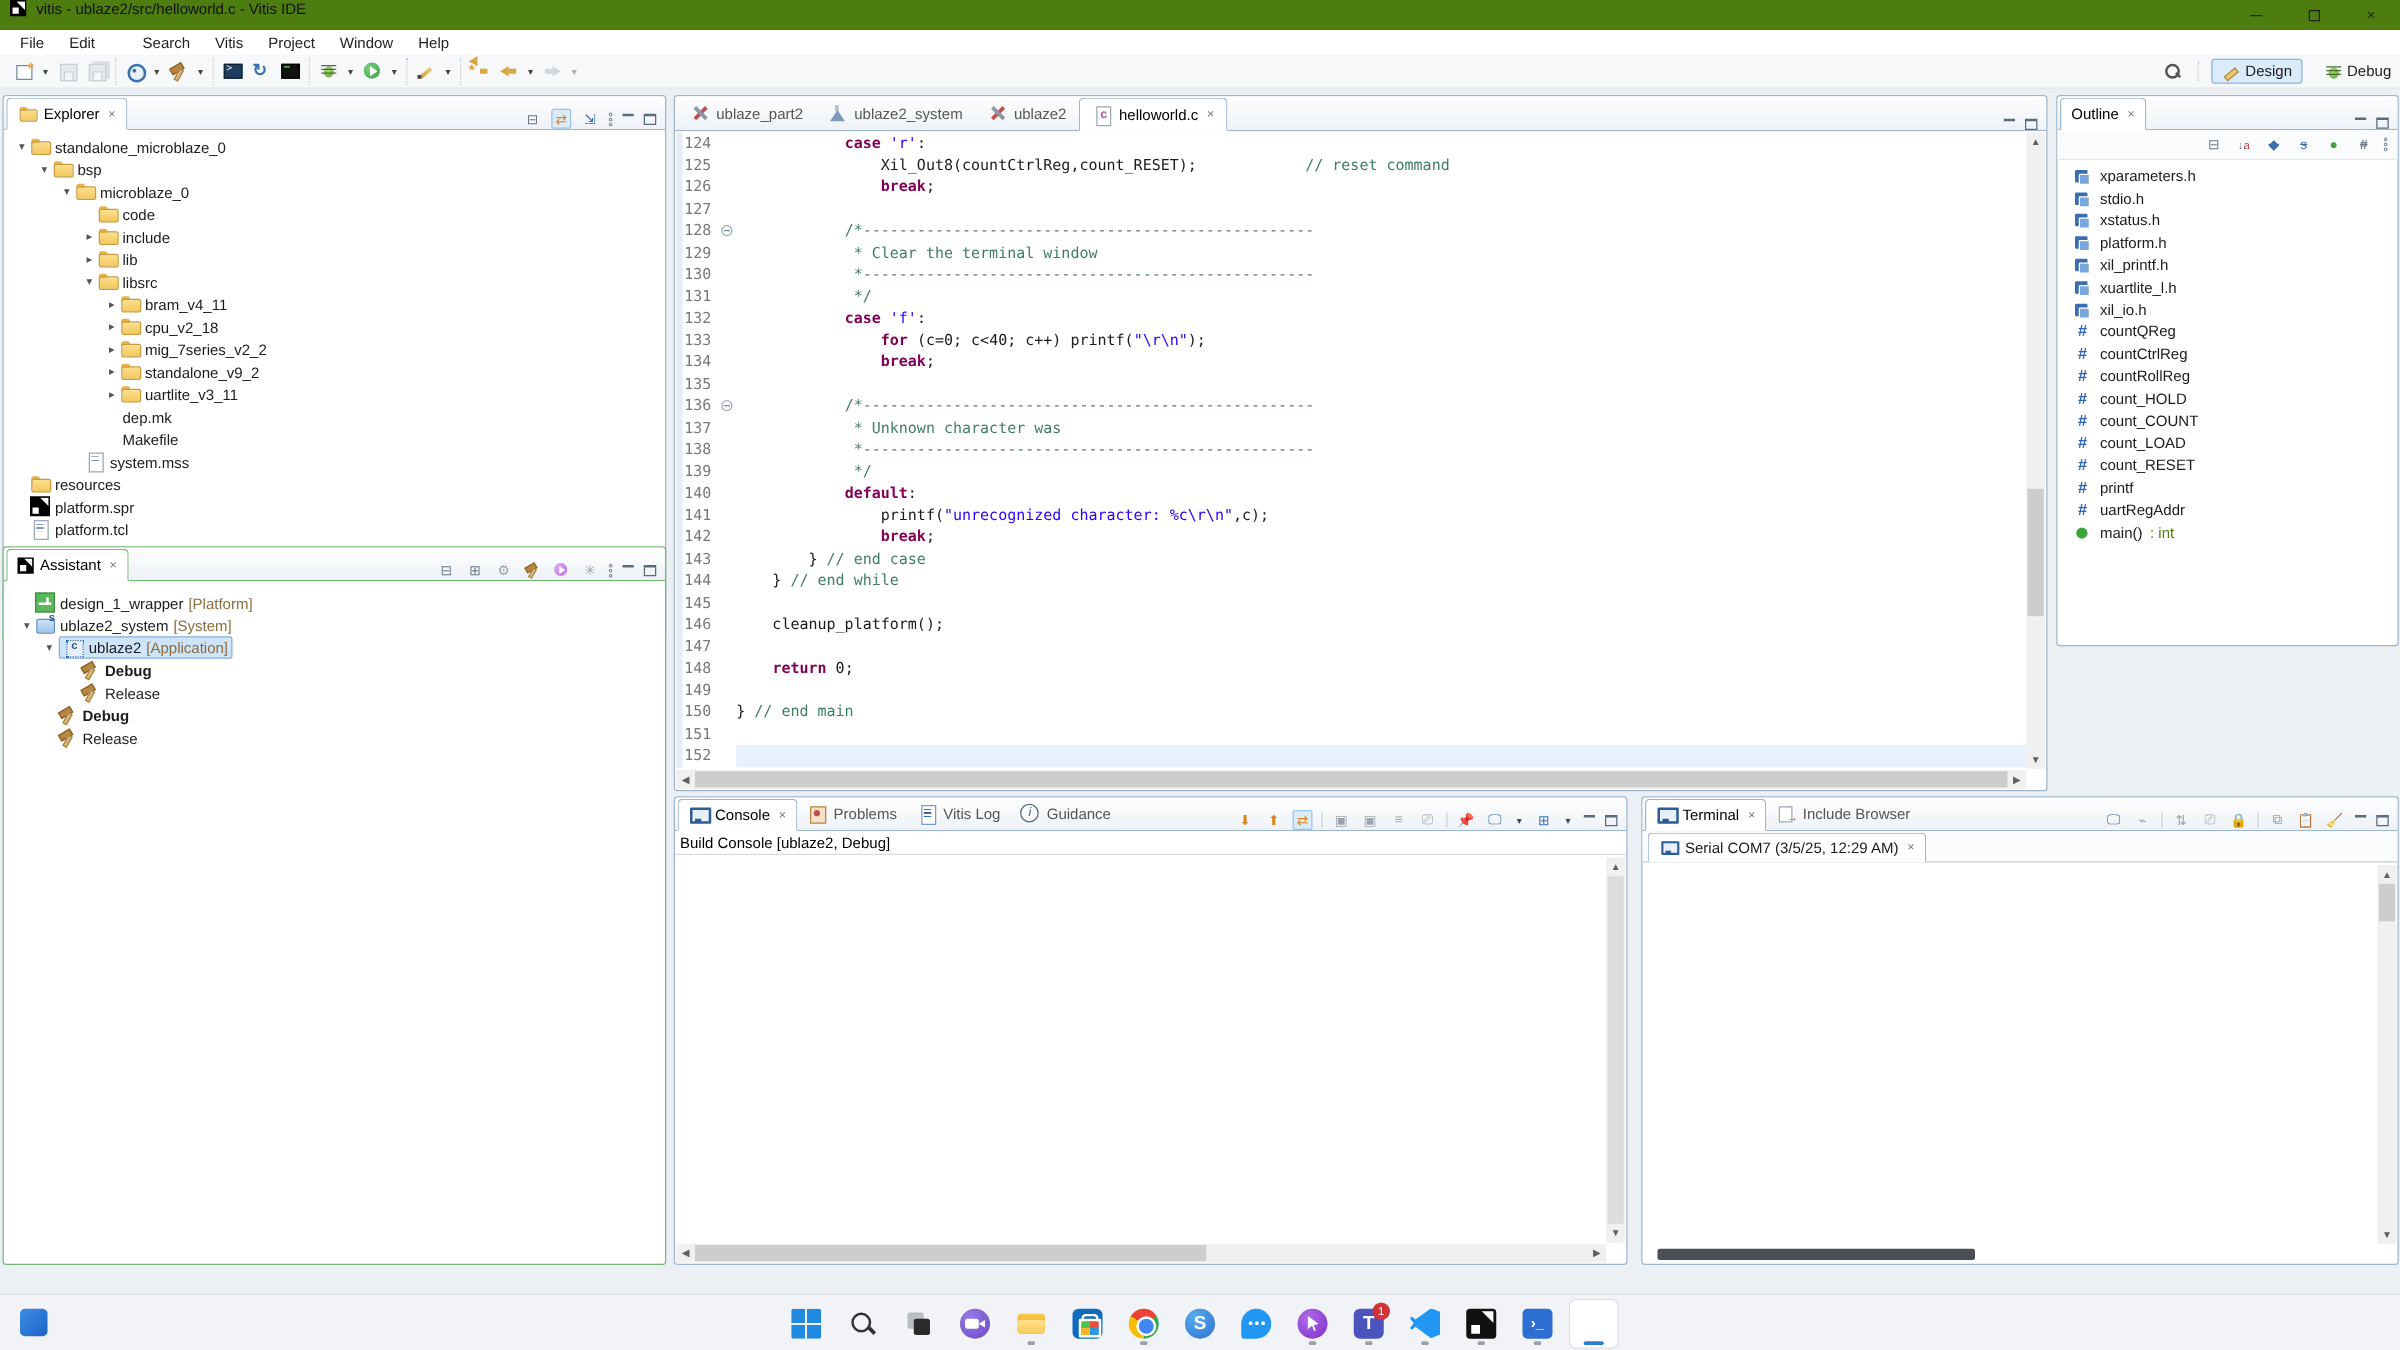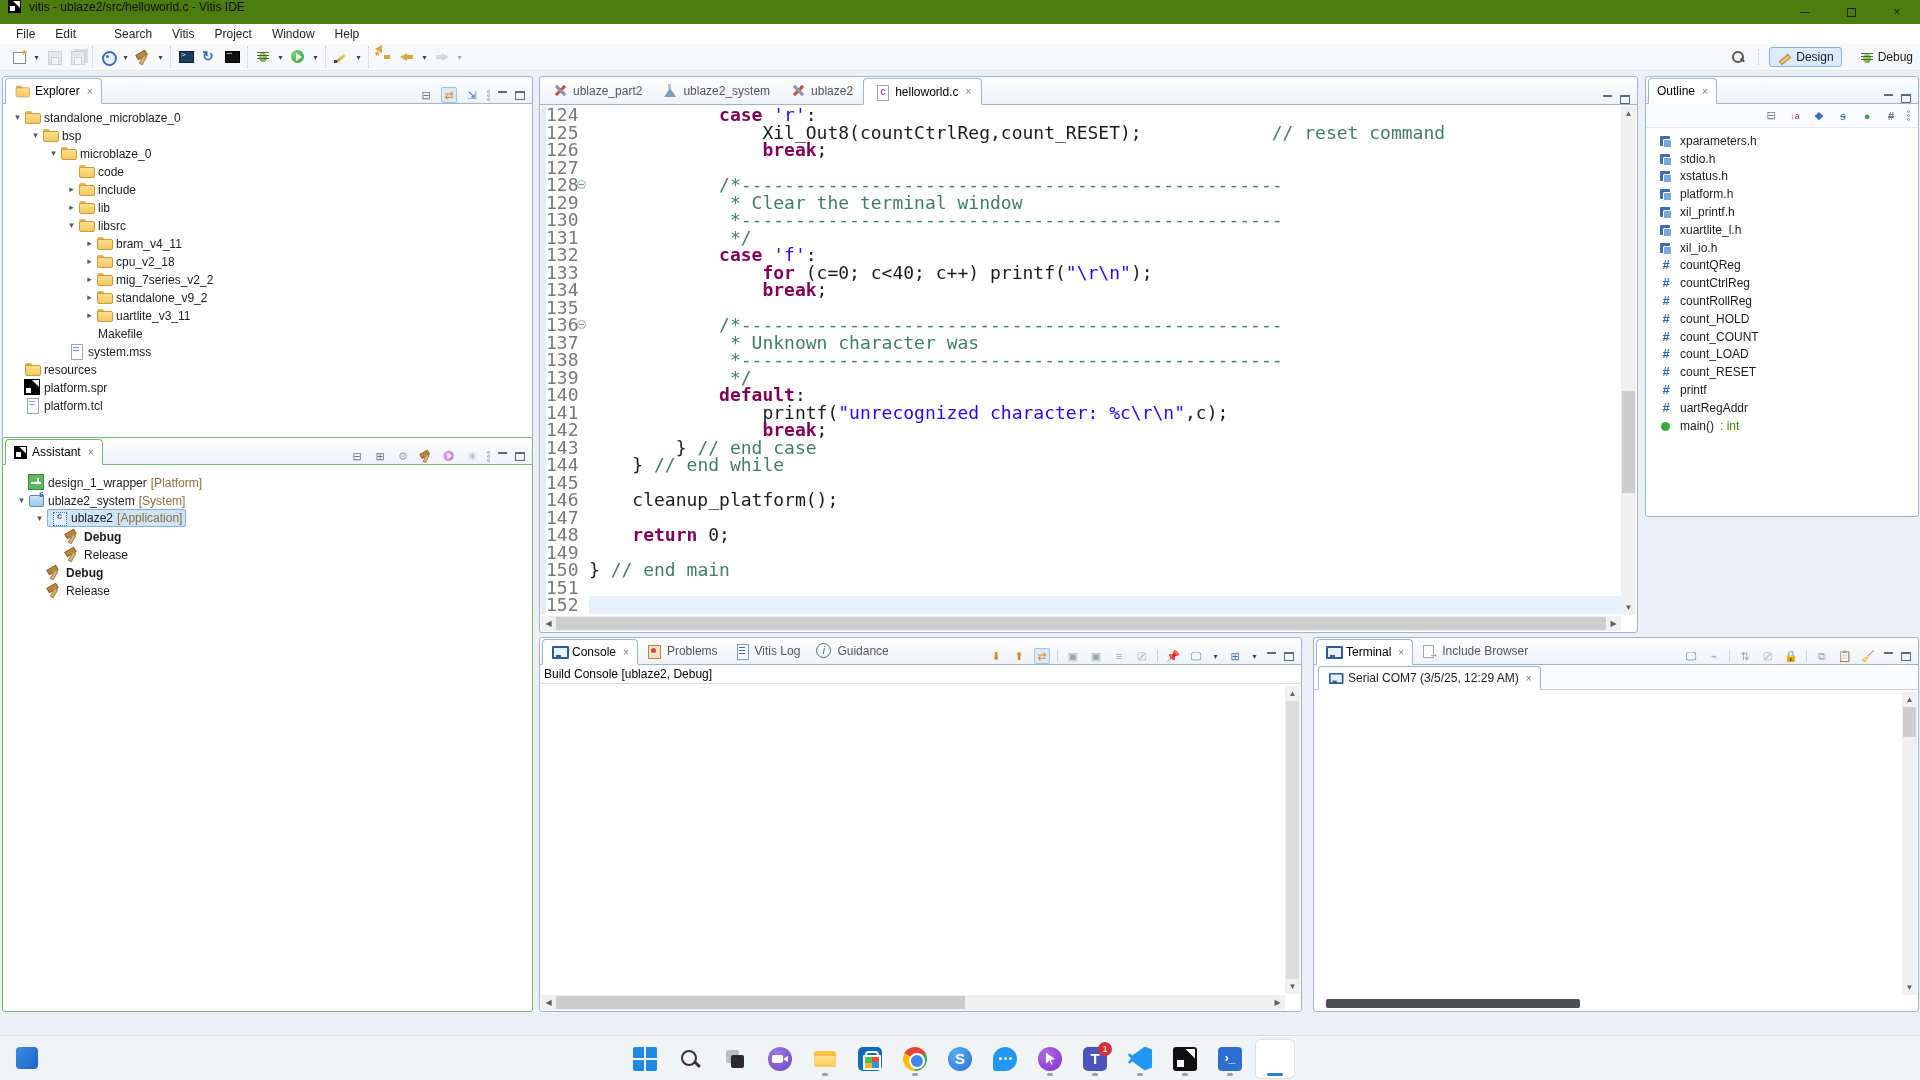--- a/index.html
+++ b/index.html
@@ -120,21 +120,21 @@
 .trow .tlabel{margin-left:4px}
 .trow .bold{font-weight:bold}
 .trow .deco{color:#8c6d3f;margin-left:4px}
 .trow.sel .selwrap{background:#cde4f9;border:1px solid #84aede;border-radius:2px;padding:0 3px;margin-left:1px;display:flex;align-items:center}
 .selwrap{display:flex;align-items:flex-end}
 
 
 .ed-tabbar{height:28px;display:flex;align-items:flex-end;background:linear-gradient(#fefefe,#eef2f7);border-bottom:1px solid #9db6cc;border-radius:3px 3px 0 0;padding-left:2px}
 .ed-tab{height:27px;display:flex;align-items:center;gap:5px;padding:0 10px;color:#555;white-space:nowrap}
 .ed-tab.active{background:#fff;border:1px solid #9db6cc;border-bottom-color:#fff;border-radius:4px 4px 0 0;margin-bottom:-1px;color:#000}
-.code{position:absolute;left:1px;right:16px;top:29px;bottom:17px;overflow:hidden;font-family:"DejaVu Sans Mono","Liberation Mono",monospace;font-size:18px;background:#fff}
+.code{position:absolute;left:1px;right:16px;top:29px;bottom:17px;overflow:hidden;font-family:"DejaVu Sans Mono","Liberation Mono",monospace;font-size:12px;background:#fff}
 .cl{display:flex;height:17.5px;line-height:17.5px;white-space:pre}
 .cl .ln{width:34px;text-align:right;padding-right:6px;color:#787878;background:#fff;flex:none;border-left:5px solid #e4ecf4}
 .cl .fold{width:14px;flex:none;position:relative}
 .fold-m{position:absolute;left:2px;top:4px;width:9px;height:9px;border:1px solid #9aa8b5;border-radius:50%;background:#fff}
 .fold-m:after{content:"";position:absolute;left:1px;right:1px;top:3px;height:1px;background:#7a8895}
 .cl .ctext{flex:1}
 .cl.cur .ctext{background:#e6f1fb}
 .tk-k{color:#7f0055;font-weight:bold}
 .tk-s{color:#2a00ff}
 .tk-c{color:#3f7f5f}
@@ -405,20 +405,27 @@
         <span class="arrow">▸</span>
         <span class="selwrap">
           <span class="ic ic-folder"></span>
           <span class="tlabel">uartlite_v3_11</span>
         </span>
       </div>
       <div class="trow" style="padding-left: 62px;">
         <span class="arrow"></span>
         <span class="selwrap">
           <span class="ic ic-file-mk"></span>
+          <span class="tlabel">dep.mk</span>
+        </span>
+      </div>
+      <div class="trow" style="padding-left: 62px;">
+        <span class="arrow"></span>
+        <span class="selwrap">
+          <span class="ic ic-file-mk"></span>
           <span class="tlabel">Makefile</span>
         </span>
       </div>
       <div class="trow" style="padding-left: 52px;">
         <span class="arrow"></span>
         <span class="selwrap">
           <span class="ic ic-file"></span>
           <span class="tlabel">system.mss</span>
         </span>
       </div>

